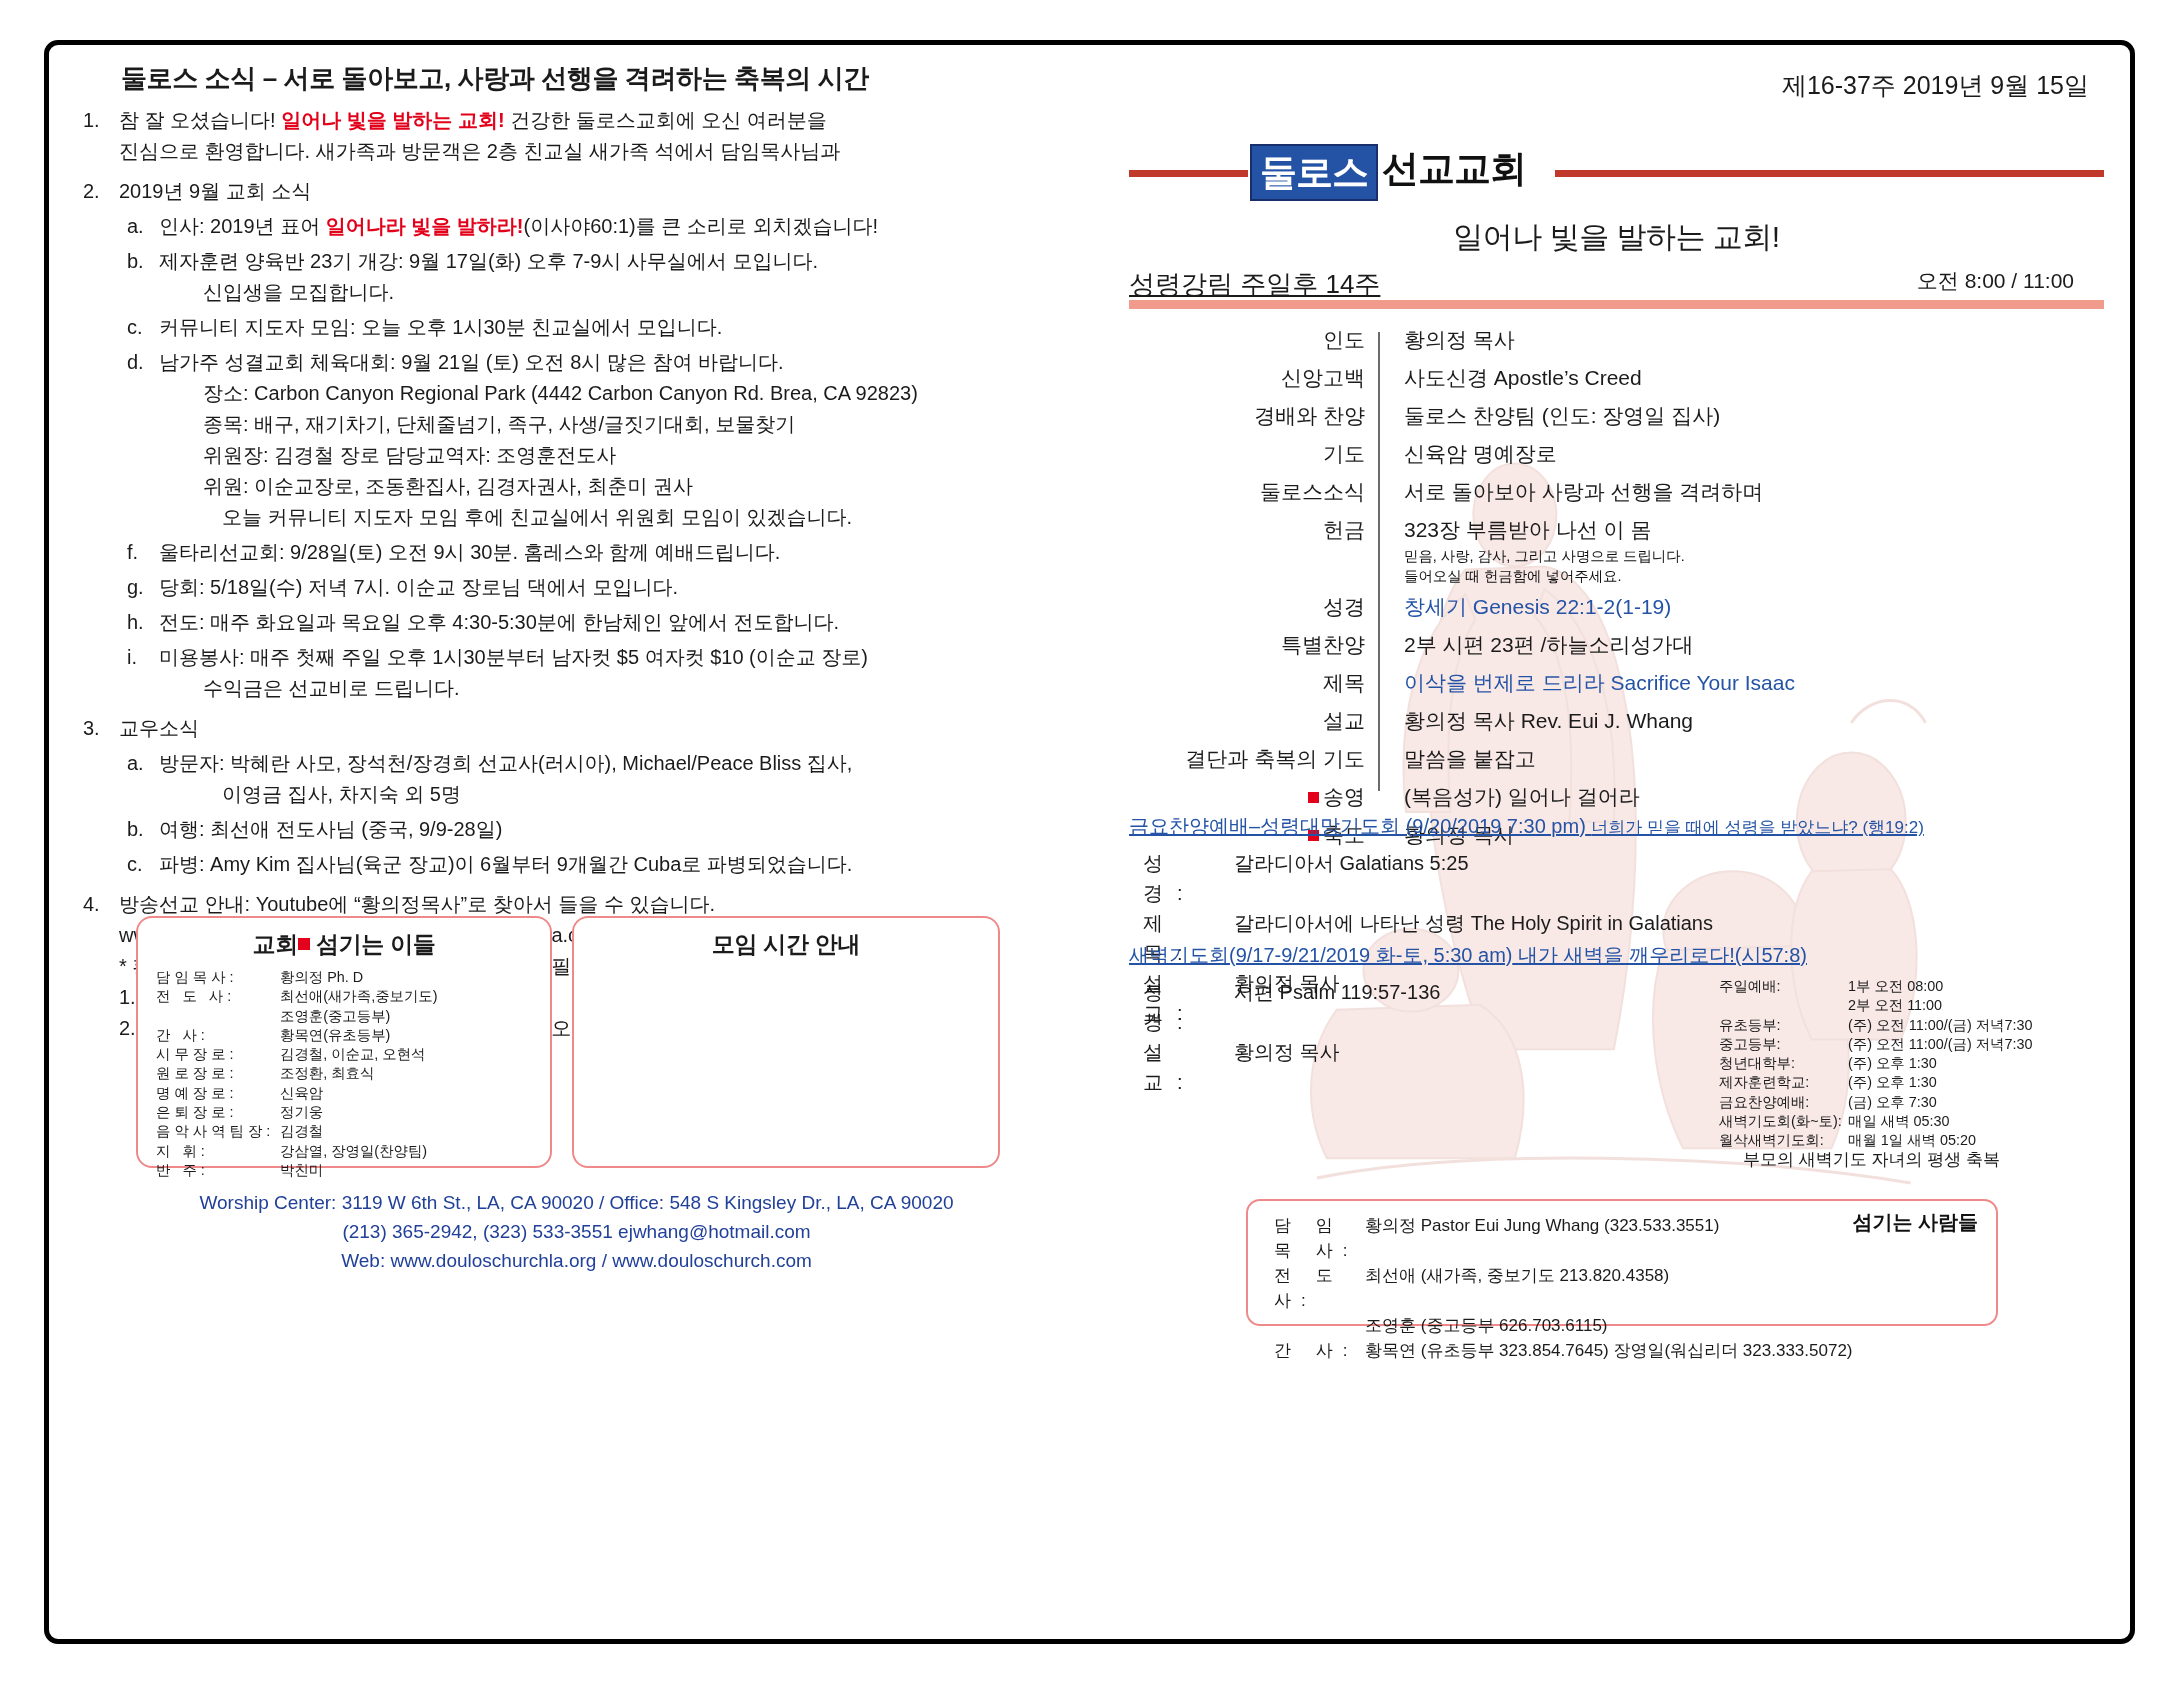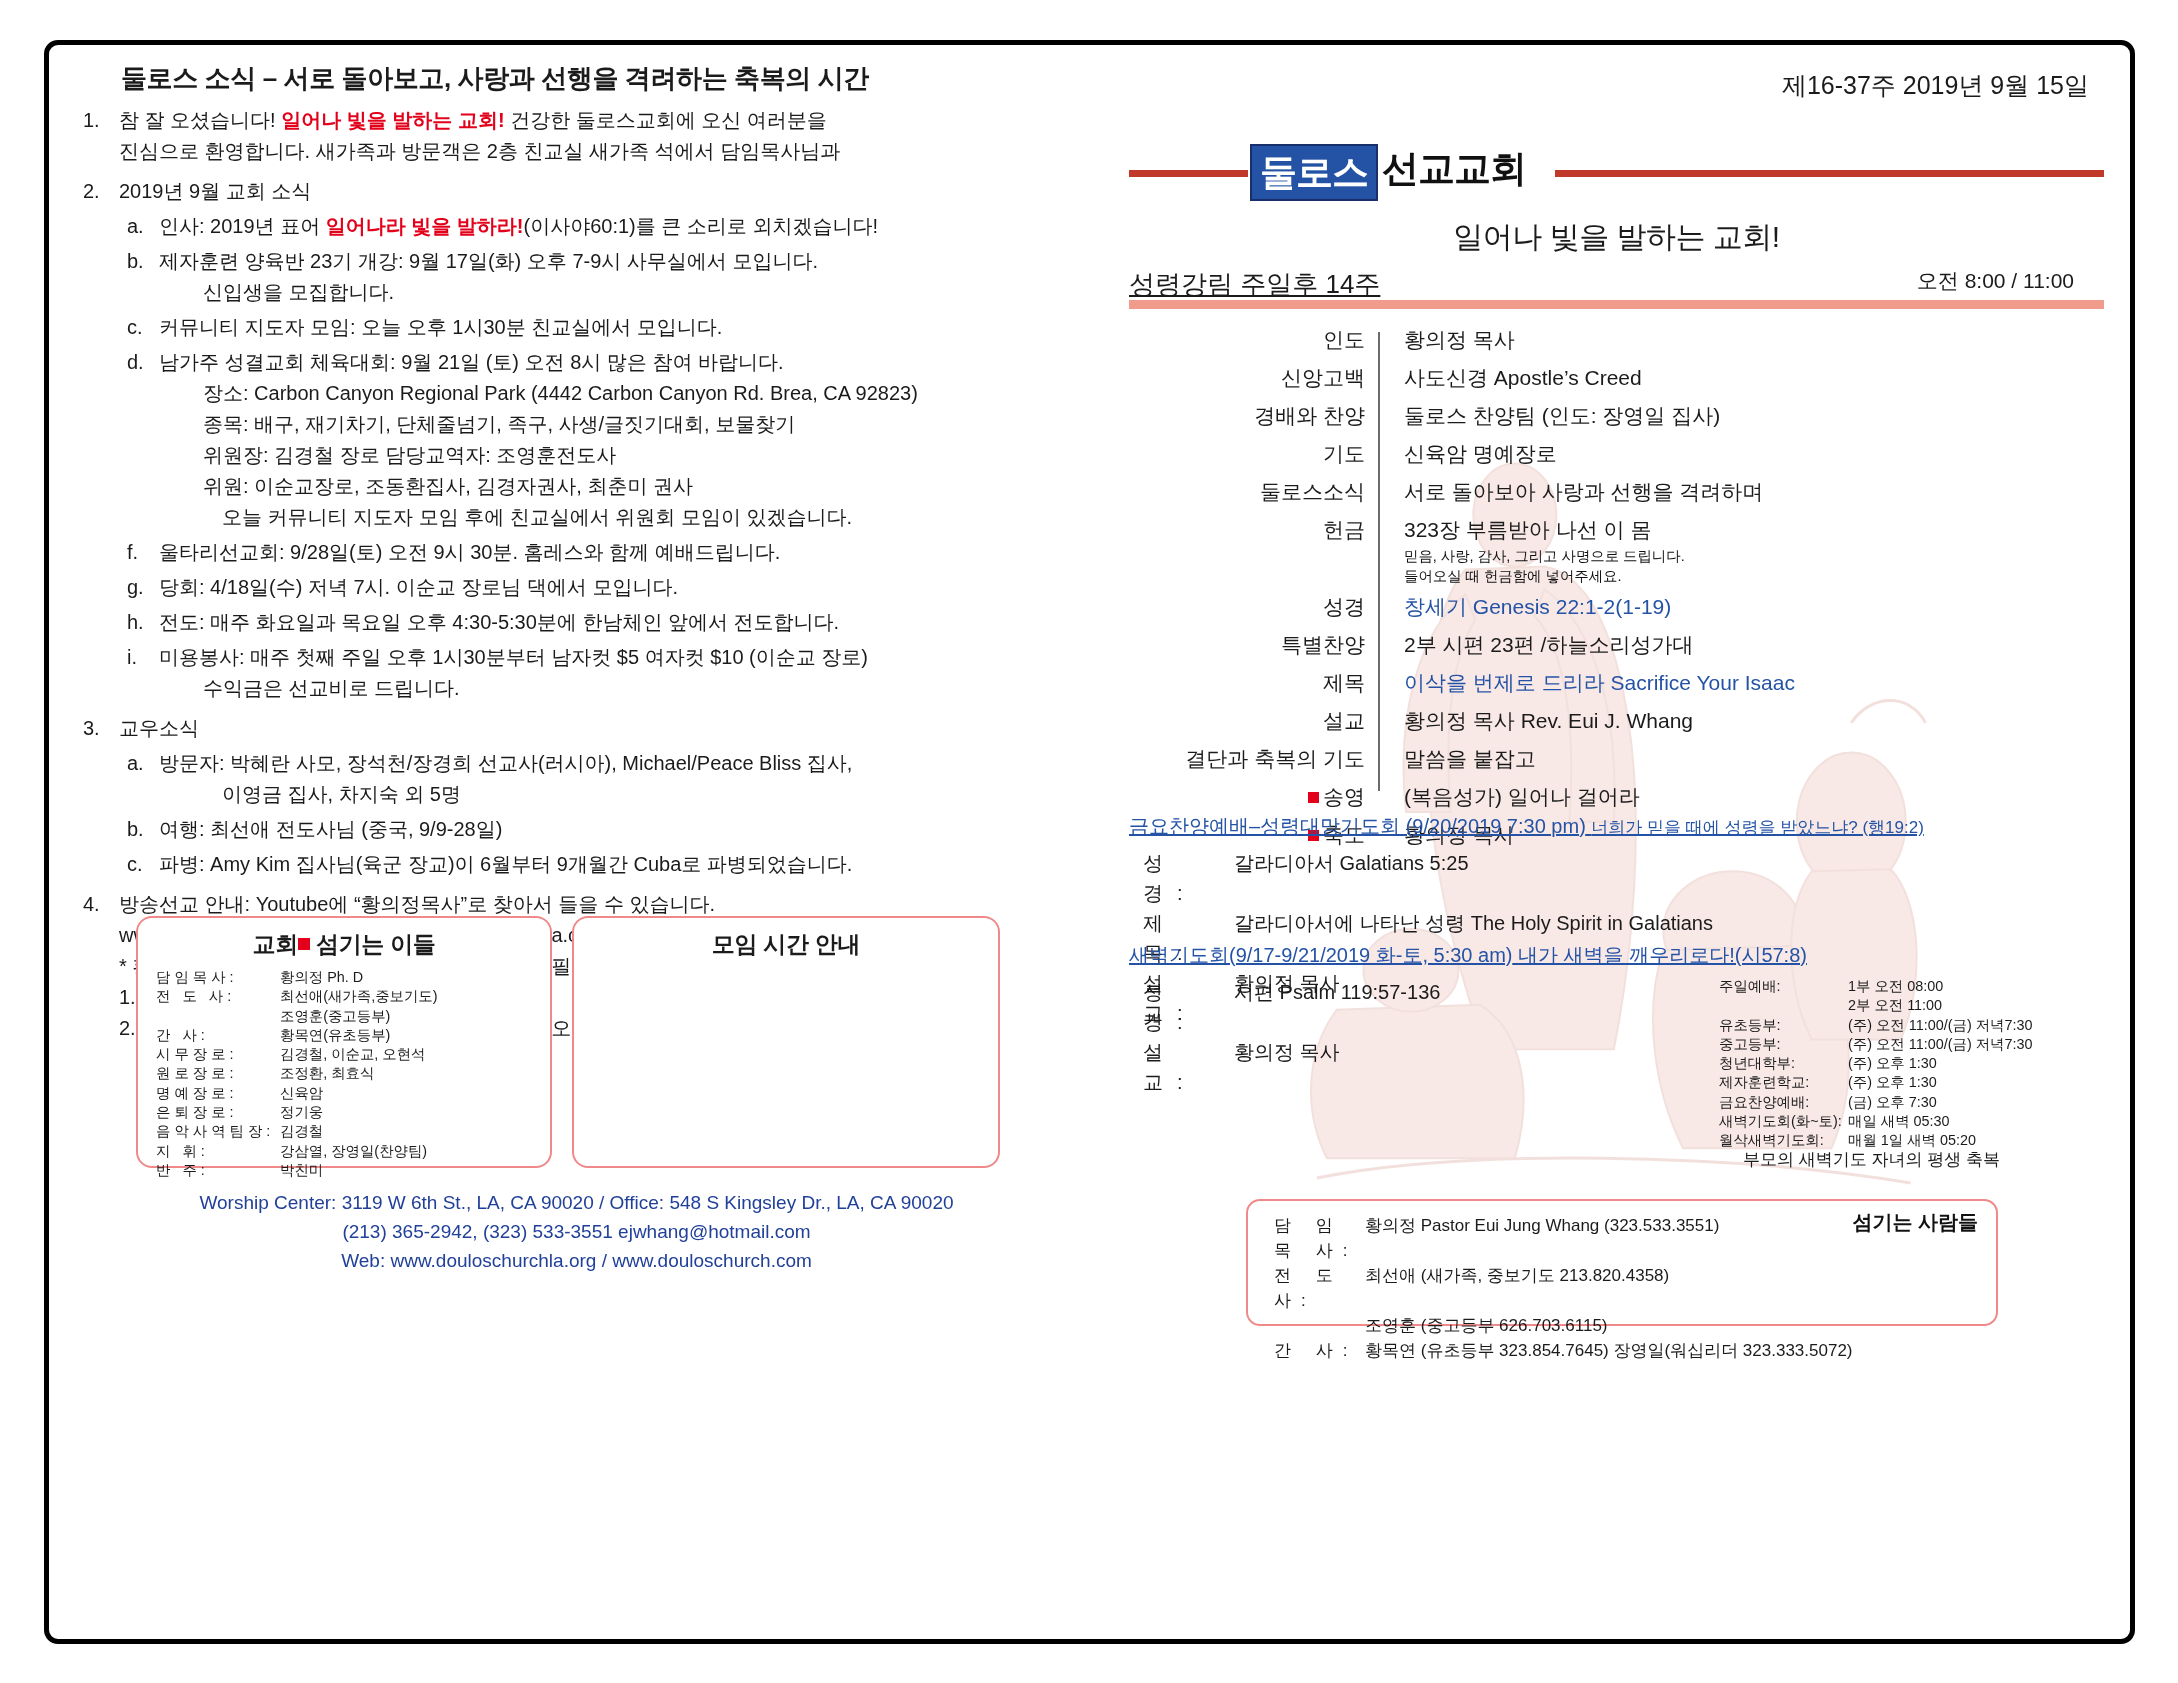--- a/index.html
+++ b/index.html
@@ -173,21 +173,21 @@
             <div class="plain indent1"><span>위원장: 김경철 장로 담당교역자: 조영훈전도사</span></div>
             <div class="plain indent1"><span>위원: 이순교장로, 조동환집사, 김경자권사, 최춘미 권사</span></div>
             <div class="plain indent2"><span>오늘 커뮤니티 지도자 모임 후에 친교실에서 위원회 모임이 있겠습니다.</span></div>
           </div>
           <div class="sub-item">
             <span class="marker">f.</span>
             <div class="plain"><span>울타리선교회: 9/28일(토) 오전 9시 30분. 홈레스와 함께 예배드립니다.</span></div>
           </div>
           <div class="sub-item">
             <span class="marker">g.</span>
-            <div class="plain"><span>당회: 4/18일(수) 저녁 7시. 이순교 장로님 댁에서 모입니다.</span></div>
+            <div class="plain"><span>당회: 5/18일(수) 저녁 7시. 이순교 장로님 댁에서 모입니다.</span></div>
           </div>
           <div class="sub-item">
             <span class="marker">h.</span>
             <div class="plain"><span>전도: 매주 화요일과 목요일 오후 4:30-5:30분에 한남체인 앞에서 전도합니다.</span></div>
           </div>
           <div class="sub-item">
             <span class="marker">i.</span>
             <div class="plain"><span>미용봉사: 매주 첫째 주일 오후 1시30분부터 남자컷 $5 여자컷 $10 (이순교 장로)</span></div>
             <div class="plain indent1"><span>수익금은 선교비로 드립니다.</span></div>
           </div>

